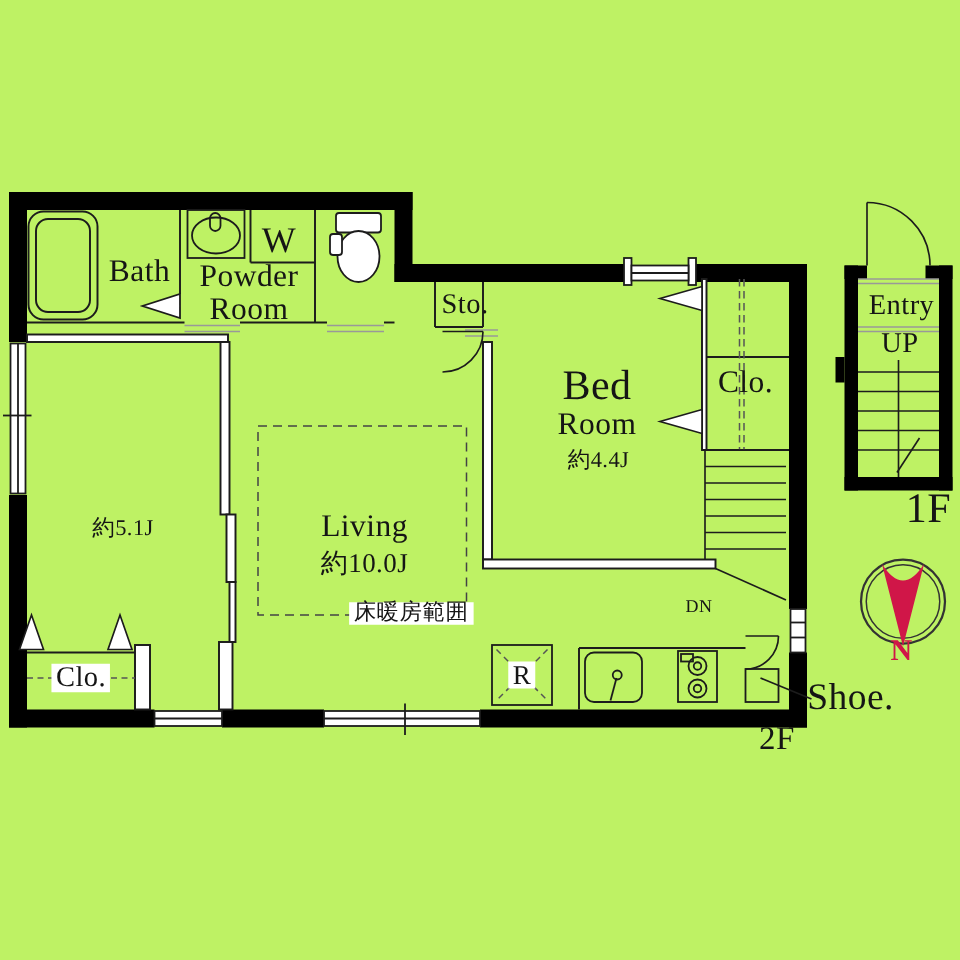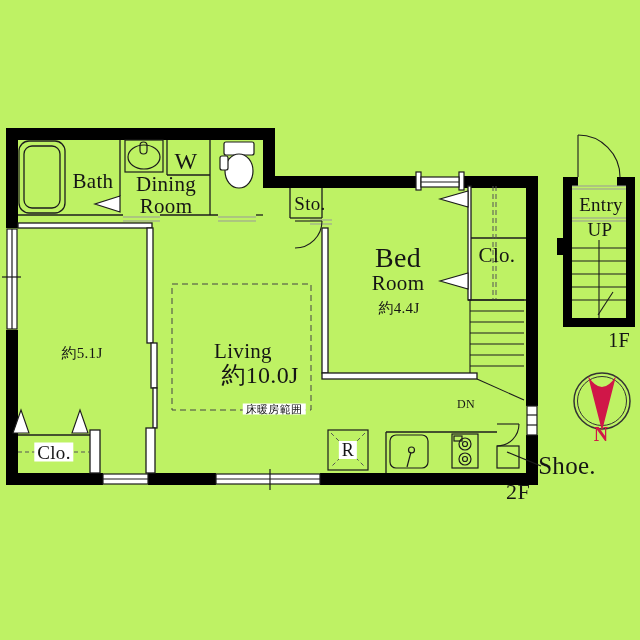--- a/index.html
+++ b/index.html
@@ -191,40 +191,40 @@
 
   <g>
     <circle cx="602" cy="401" r="28" fill="none" stroke="#333333" stroke-width="1.5"></circle>
     <circle cx="602" cy="401" r="24.5" fill="none" stroke="#333333" stroke-width="1"></circle>
     <path d="M 588 376 L 602 431 L 616 376 Q 602 398 588 376 Z" fill="#d01648"></path>
   </g>
 </svg>
 
 <div class="lbl" style="left:93px;top:181px;font-size:21px">Bath</div>
 <div class="lbl" style="left:186px;top:161px;font-size:24px">W</div>
-<div class="lbl" style="left:166px;top:184px;font-size:21px">Dining</div>
+<div class="lbl" style="left:166px;top:184px;font-size:21px">Powder</div>
 <div class="lbl" style="left:166px;top:206px;font-size:21px">Room</div>
 <div class="lbl" style="left:310px;top:203px;font-size:19px">Sto.</div>
 
 <div class="lbl" style="left:398px;top:258px;font-size:28px">Bed</div>
 <div class="lbl" style="left:398px;top:283px;font-size:21px">Room</div>
 <div class="lbl" style="left:399px;top:308px;font-size:15px">約4.4J</div>
 <div class="lbl" style="left:497px;top:255px;font-size:21px">Clo.</div>
 
 <div class="lbl" style="left:82px;top:353px;font-size:15px">約5.1J</div>
 <div class="lbl bg" style="left:54px;top:452px;font-size:19px">Clo.</div>
 
 <div class="lbl" style="left:243px;top:351px;font-size:21px">Living</div>
-<div class="lbl" style="left:260px;top:375px;font-size:24px">約10.0J</div>
-<div class="lbl bg" style="left:274px;top:409px;font-size:11px">床暖房範囲</div>
+<div class="lbl" style="left:243px;top:375px;font-size:18px">約10.0J</div>
+<div class="lbl bg" style="left:274px;top:409px;font-size:15px">床暖房範囲</div>
 
 <div class="lbl bg" style="left:348px;top:450px;font-size:18px">R</div>
 <div class="lbl" style="left:466px;top:404px;font-size:12px">DN</div>
 <div class="lbl" style="left:567px;top:465px;font-size:25px">Shoe.</div>
 <div class="lbl" style="left:518px;top:492px;font-size:22px">2F</div>
 
 <div class="lbl" style="left:601px;top:204px;font-size:19px">Entry</div>
 <div class="lbl" style="left:600px;top:229px;font-size:19px">UP</div>
-<div class="lbl" style="left:619px;top:340px;font-size:20px">1F</div>
+<div class="lbl" style="left:619px;top:340px;font-size:28px">1F</div>
 
 <div class="lbl accent" style="left:601px;top:434px;font-size:20px">N</div>
 
 </div>
 
 </body></html>

